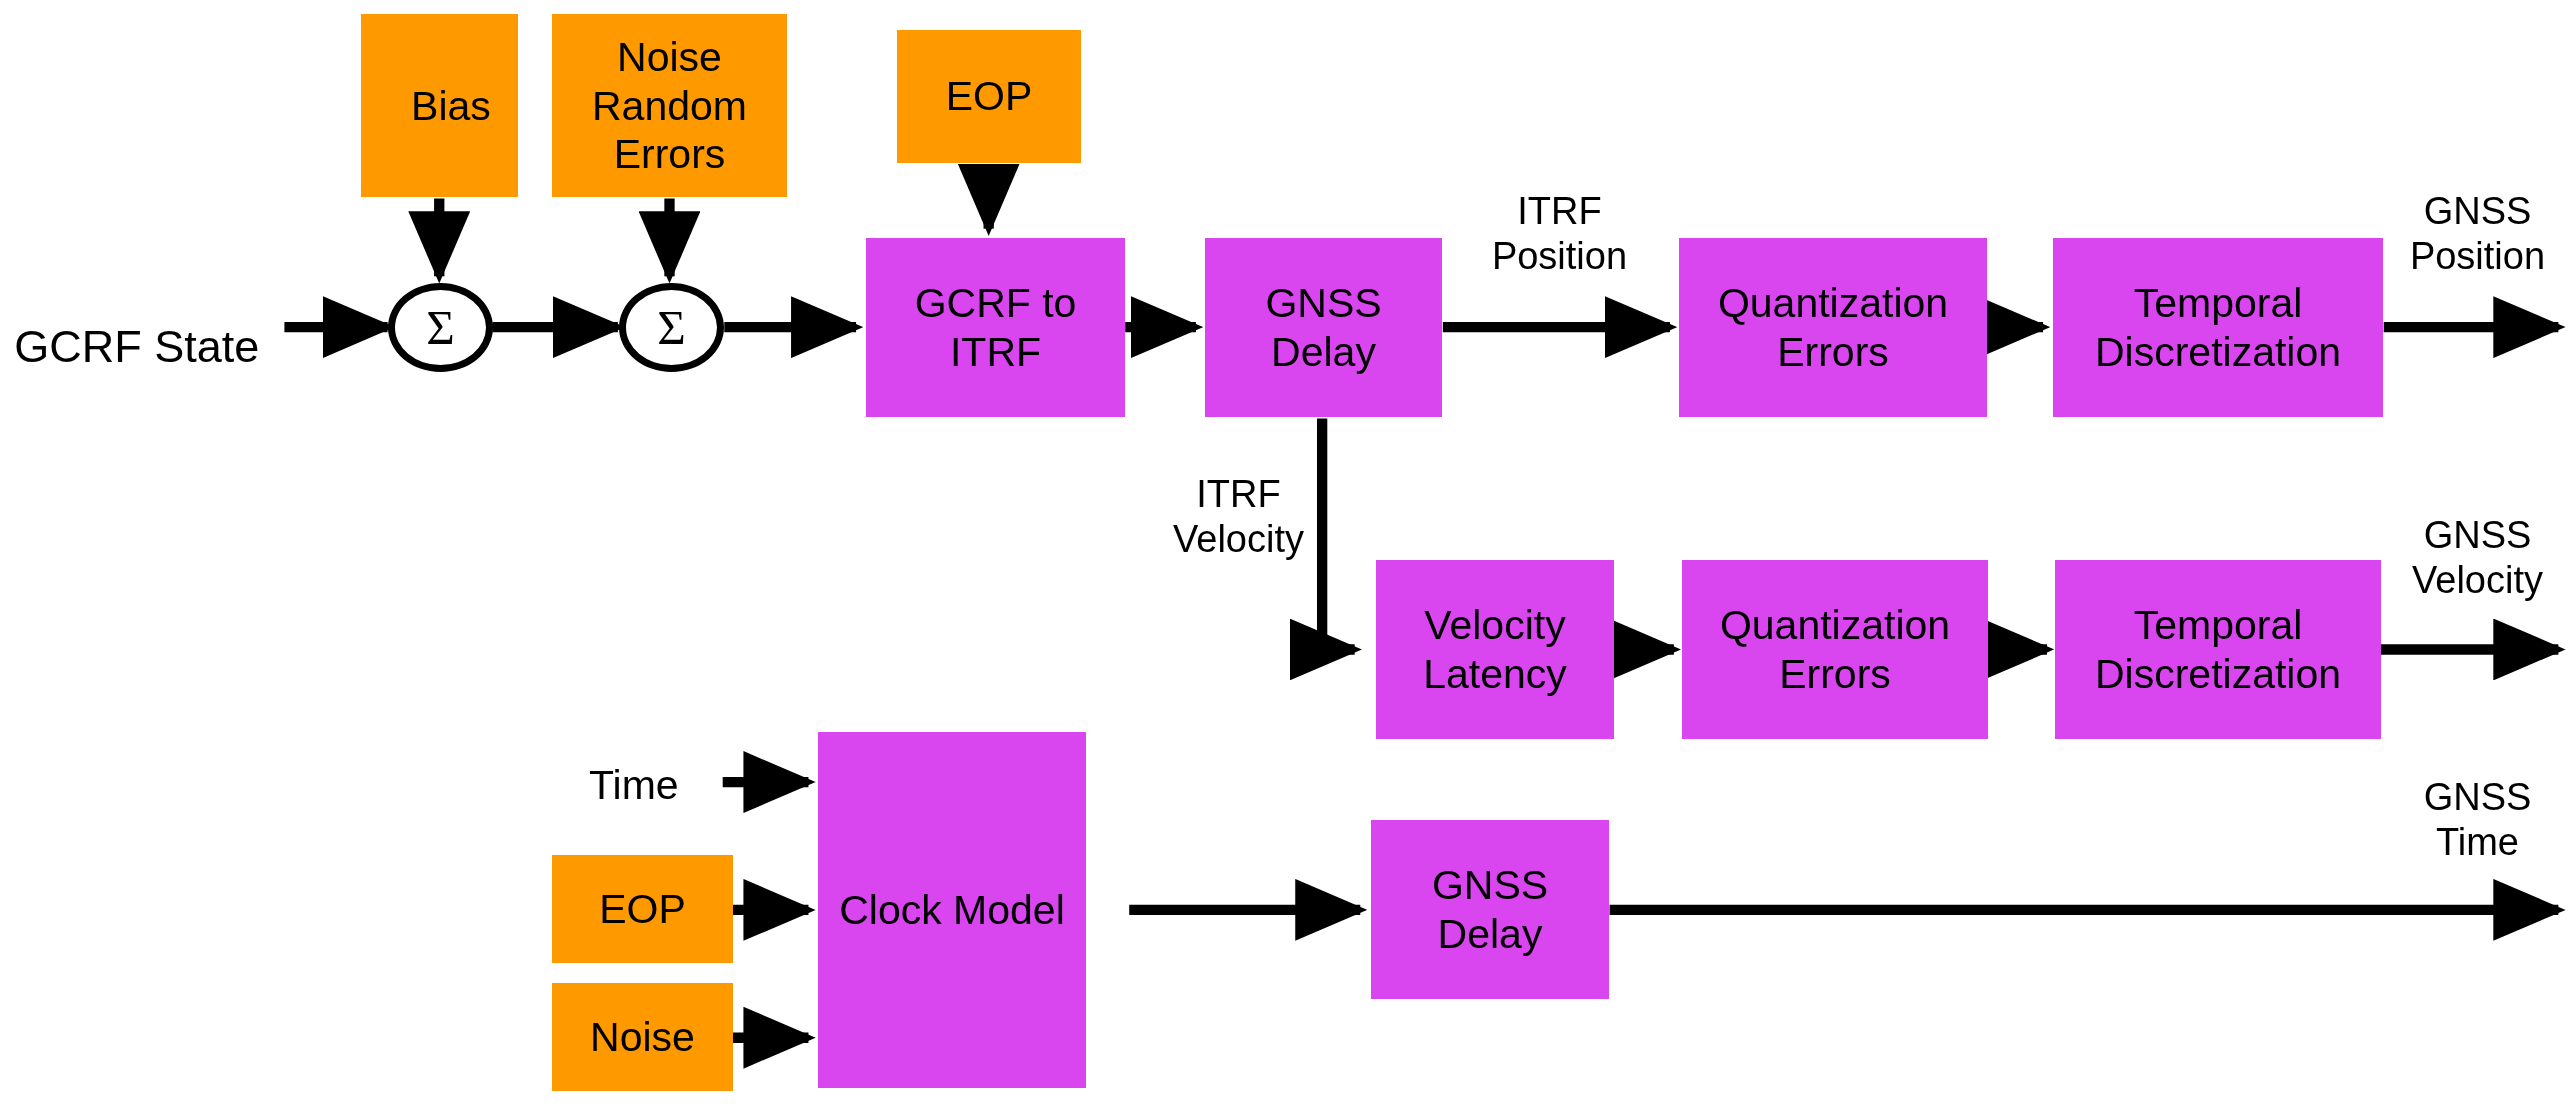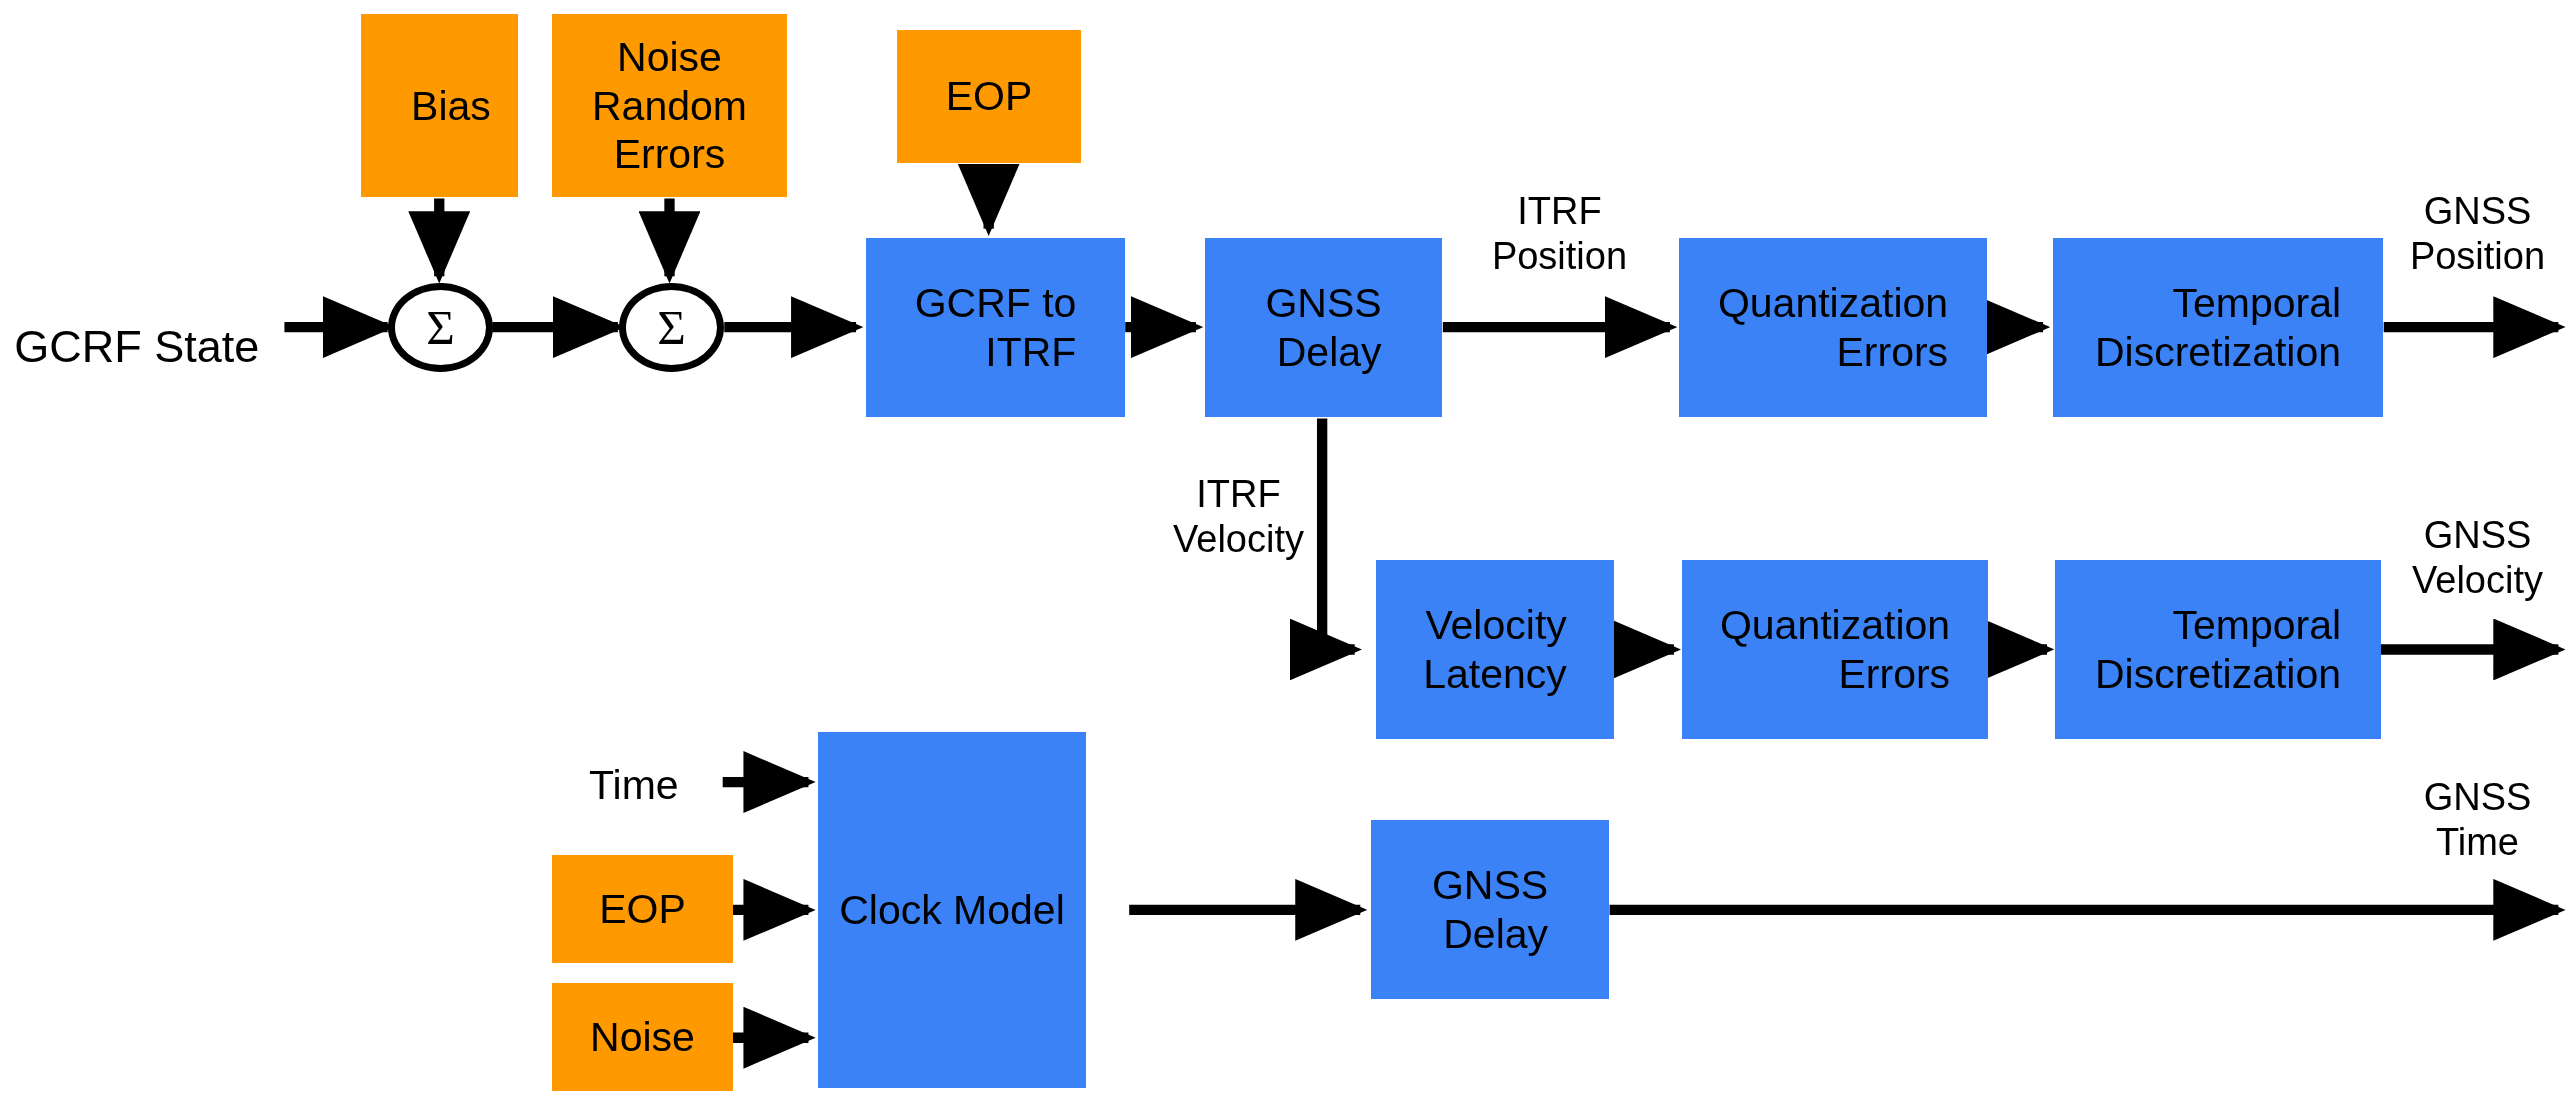--- a/index.html
+++ b/index.html
@@ -18,21 +18,21 @@
     align-items:center;
     justify-content:center;
     text-align:center;
     color:#000000;
     line-height:1.18;
     font-family:"Liberation Sans", sans-serif;
     white-space:pre-line;
     box-sizing:border-box;
   }
   .box-orange{ background:#FF9900; }
-  .box-red{ background:#3b82f6;text-align:right; }
+  .box-red{ background:#d946ef; }
   .free-label{
     position:absolute;
     color:#000000;
     text-align:center;
     line-height:1.18;
     white-space:pre-line;
     font-family:"Liberation Sans", sans-serif;
   }
   .label-left{ text-align:left; }
   svg.wires{

